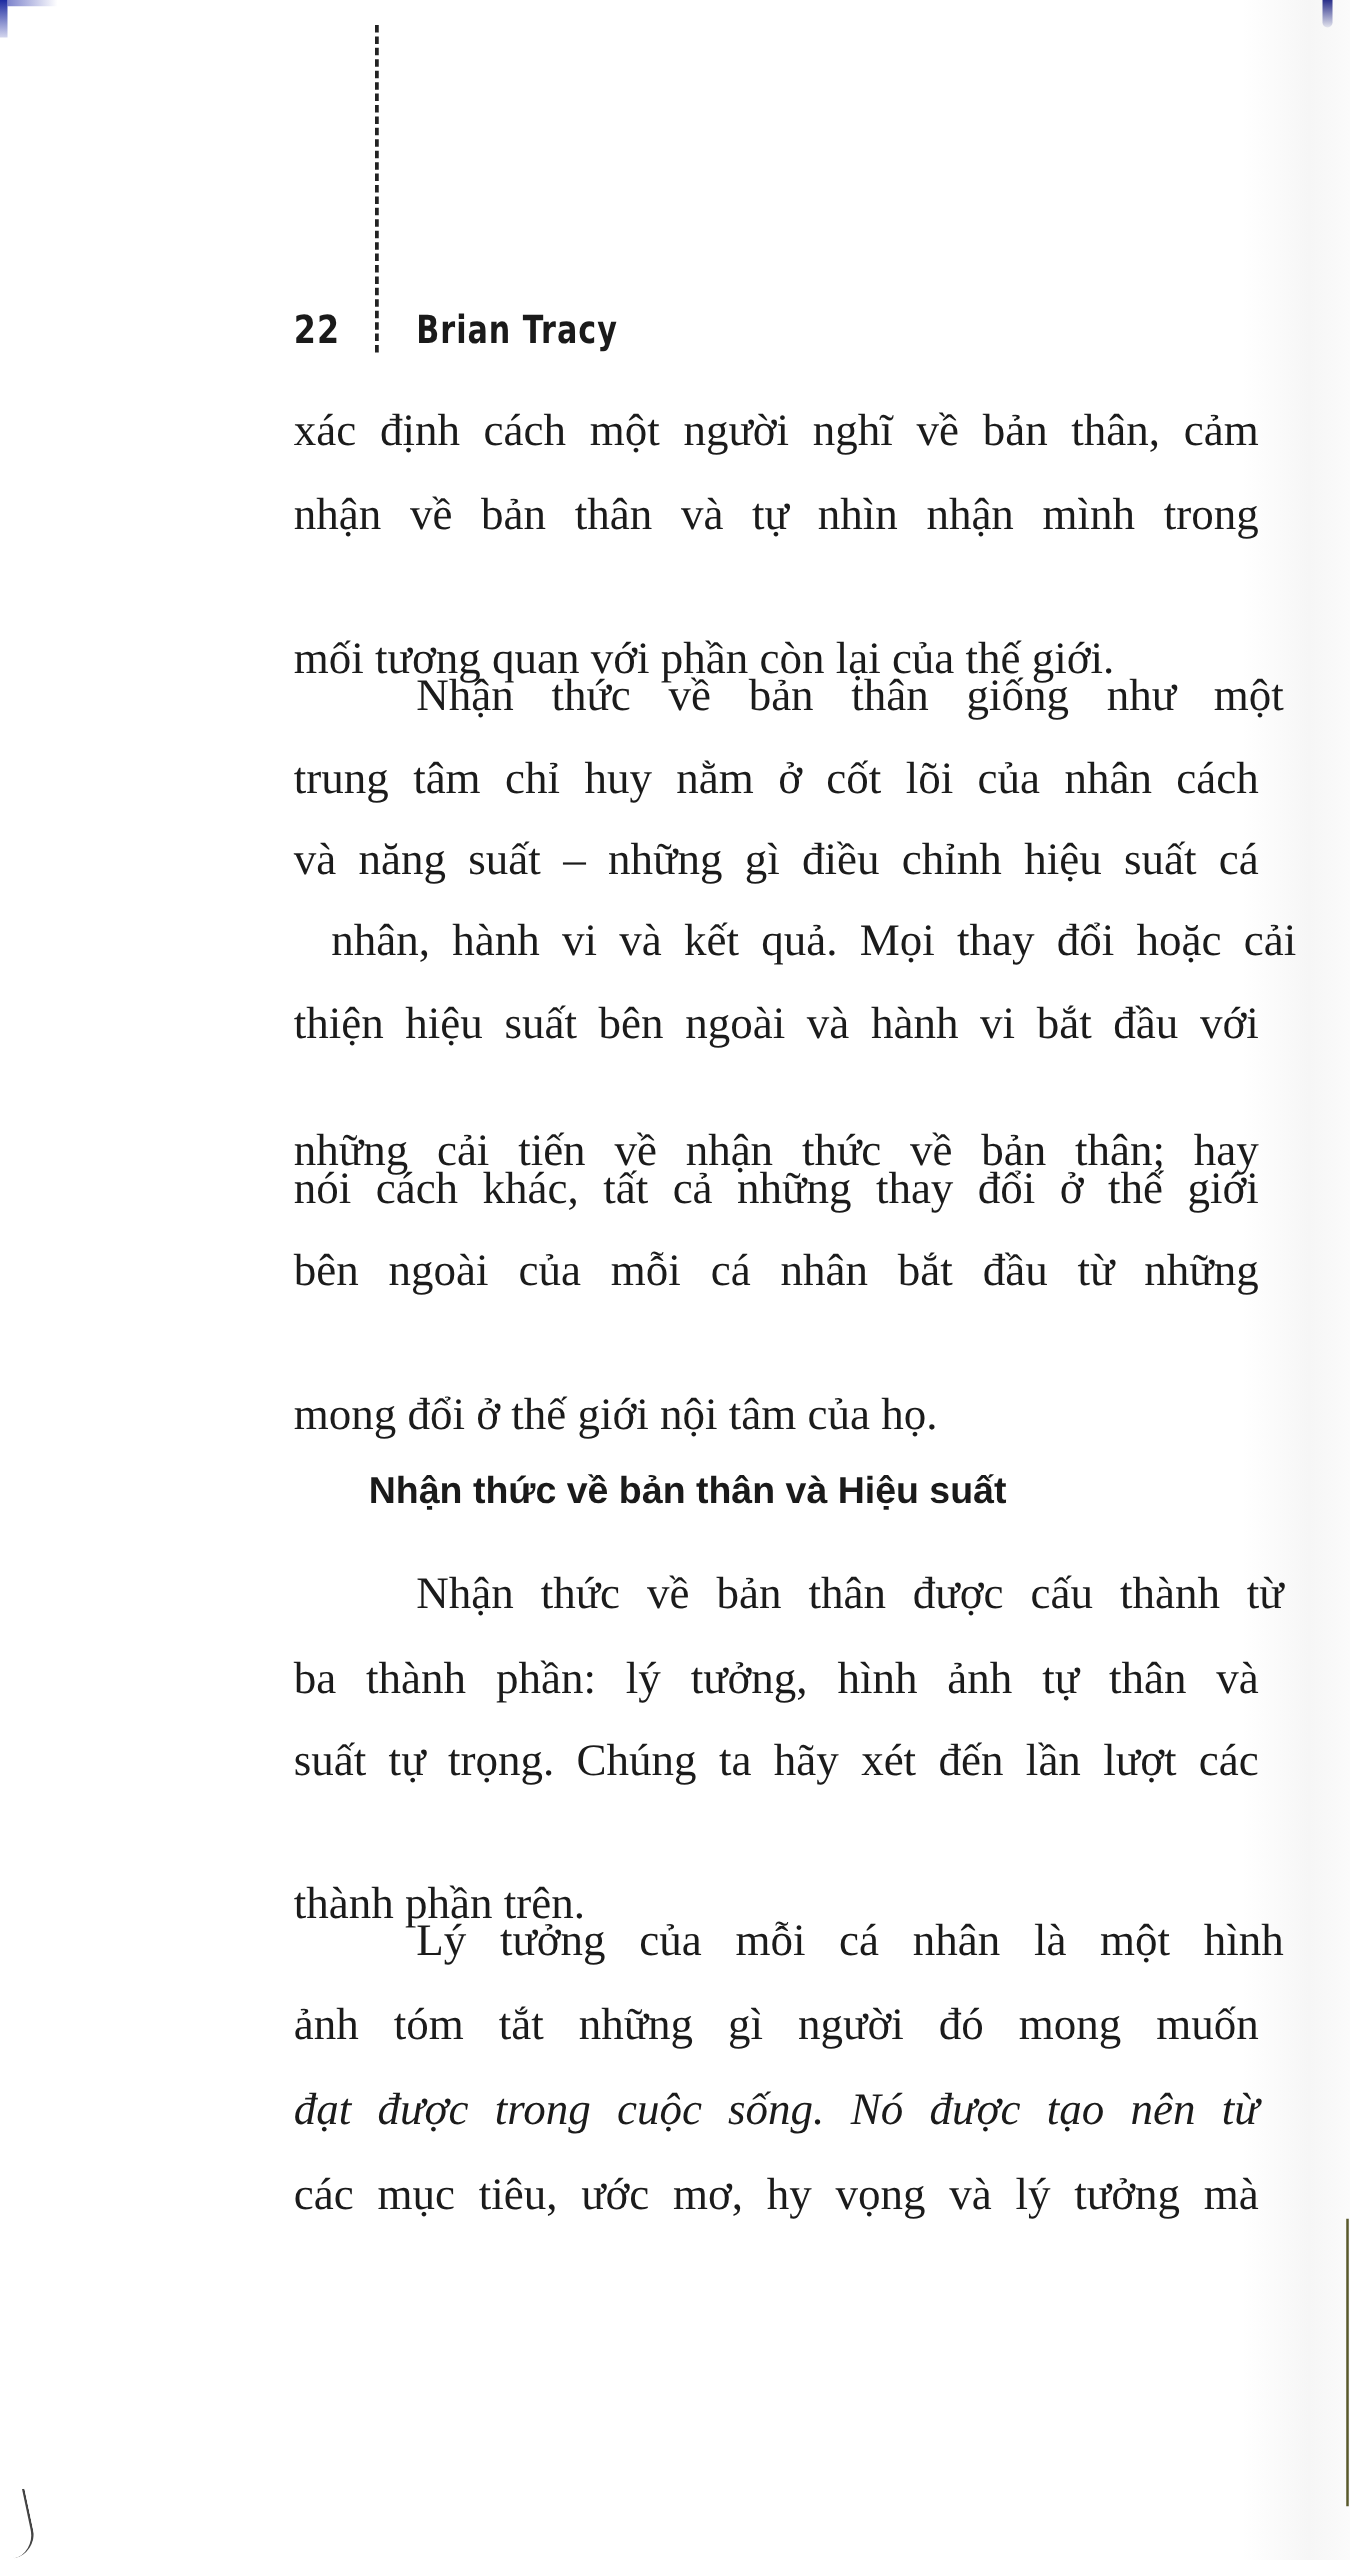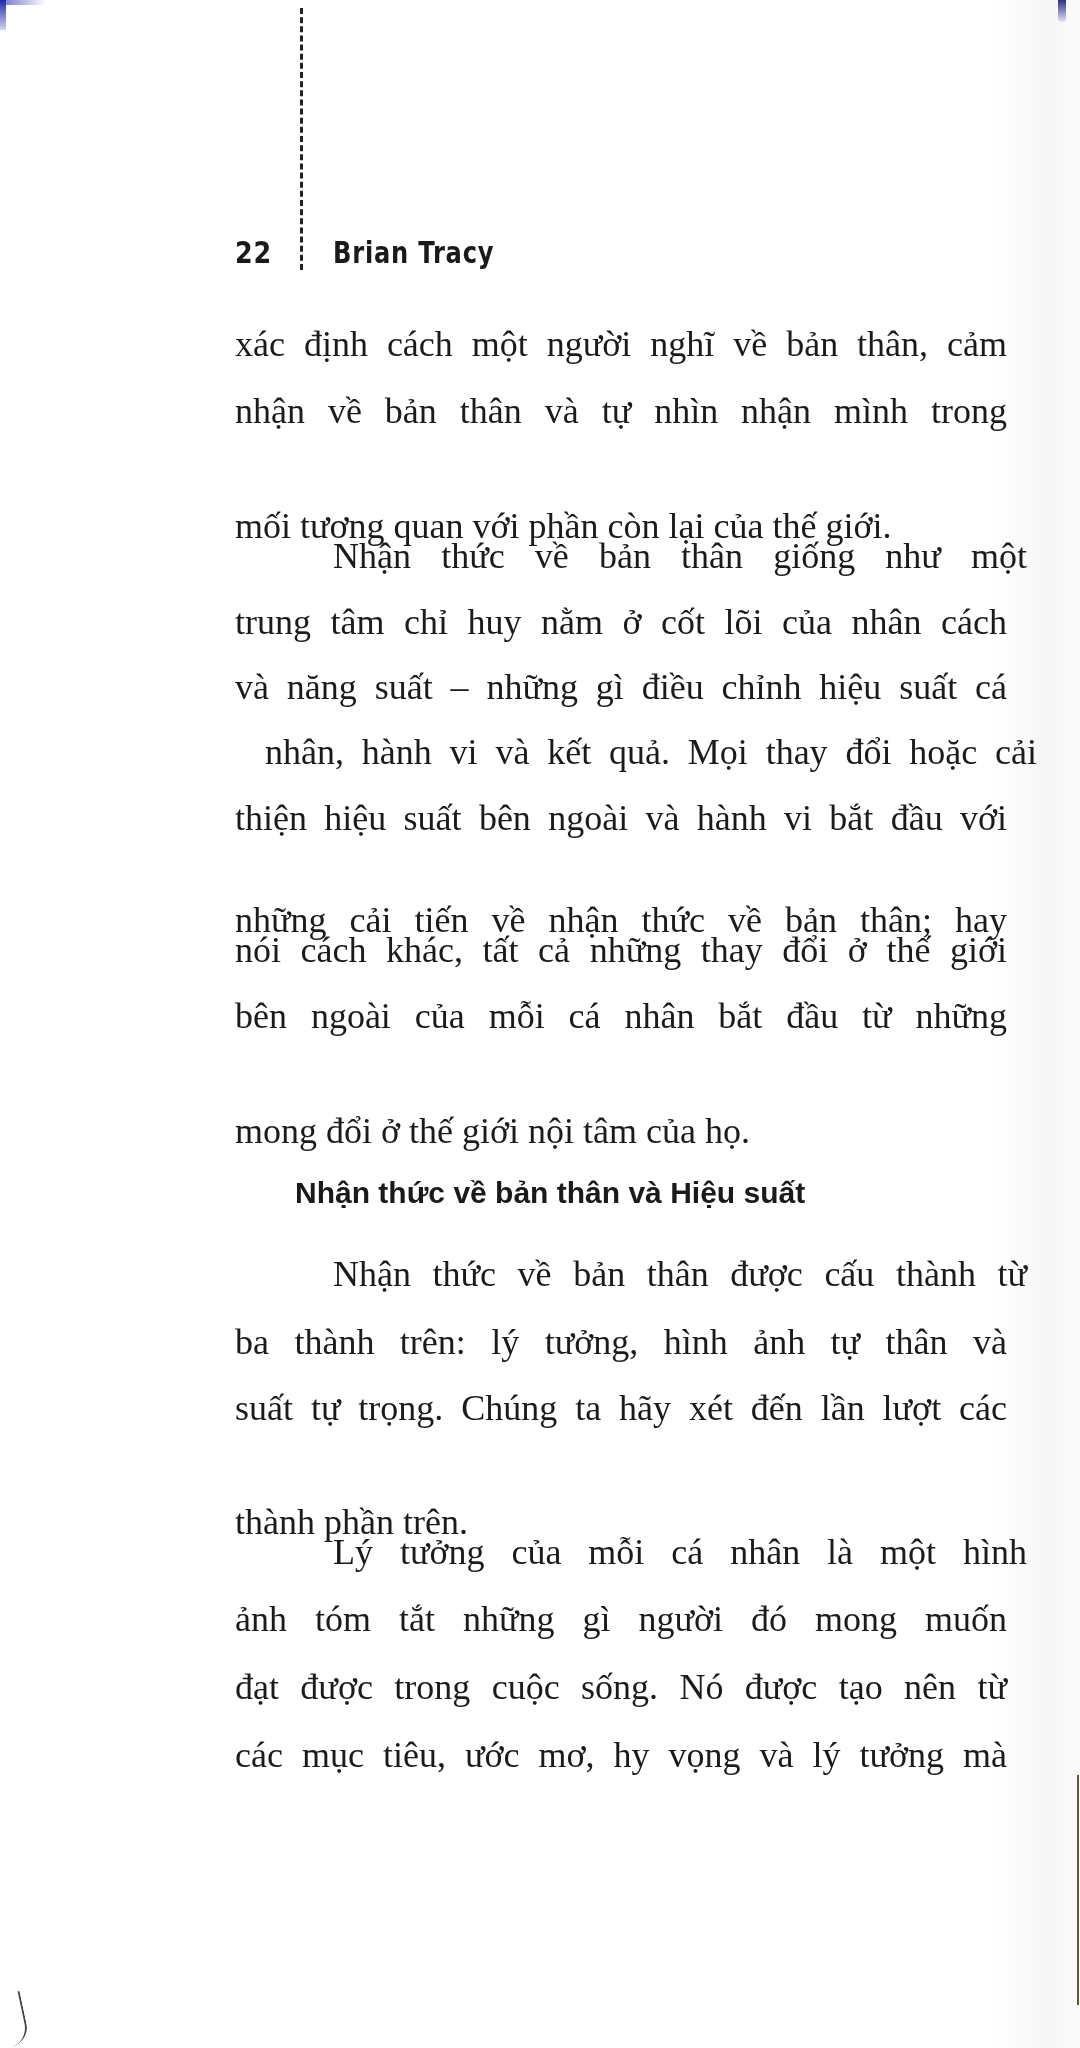--- a/index.html
+++ b/index.html
@@ -27,21 +27,21 @@
     .right-edge {
       position: absolute; left: 1077px; top: 1775px; width: 2px; height: 230px;
       background: #5a5a2c;
     }
     .left-curl {
       position: absolute; left: 0; top: 1995px; width: 18px; height: 53px;
       border-right: 2px solid #444; border-radius: 0 0 60px 0;
       transform: rotate(-12deg); transform-origin: top left;
     }
     .running-head {
-      position: absolute; left: 0; top: 0; width: 944px; height: 280px;
+      position: absolute; left: 0; top: 12px; width: 944px; height: 280px;
     }
     .page-number {
       position: absolute; left: 235px; top: 234px;
       font-family: "DejaVu Sans", sans-serif; font-weight: bold;
       font-size: 31px; color: #1a1a1a; letter-spacing: 1px;
       transform: scaleX(0.82); transform-origin: left top;
     }
     .dashed-rule {
       position: absolute; left: 300px; top: 8px; width: 0; height: 262px;
       border-left: 3px dashed #222;
@@ -101,24 +101,24 @@
     <div class="line" style="top:328px;margin-top:36px;">những cải tiến về nhận thức về bản thân; hay</div>
     <div class="line" style="top:394px;">nói cách khác, tất cả những thay đổi ở thế giới</div>
     <div class="line" style="top:460px;">bên ngoài của mỗi cá nhân bắt đầu từ những</div>
     <div class="line last" style="top:527px;">mong đổi ở thế giới nội tâm của họ.</div>
   </div>
 
   <div class="section-heading">Nhận thức về bản thân và Hiệu suất</div>
 
   <div class="body-text" style="top:1252px;">
     <div class="line indent" style="top:0px;">Nhận thức về bản thân được cấu thành từ</div>
-    <div class="line" style="top:68px;">ba thành trên: lý tưởng, hình ảnh tự thân và</div>
+    <div class="line" style="top:68px;">ba thành phần: lý tưởng, hình ảnh tự thân và</div>
     <div class="line" style="top:134px;">suất tự trọng. Chúng ta hãy xét đến lần lượt các</div>
     <div class="line last" style="top:200px;">thành phần trên.</div>
   </div>
 
   <div class="body-text" style="top:1530px;">
     <div class="line indent" style="top:0px;">Lý tưởng của mỗi cá nhân là một hình</div>
     <div class="line" style="top:67px;">ảnh tóm tắt những gì người đó mong muốn</div>
-    <div class="line" style="top:135px;">đạt được trong cuộc sống. Nó được tạo nên từ</div>
+    <div class="line" style="top:135px;font-style:italic;">đạt được trong cuộc sống. Nó được tạo nên từ</div>
     <div class="line" style="top:203px;">các mục tiêu, ước mơ, hy vọng và lý tưởng mà</div>
   </div>
 </div>
 
 </body></html>

